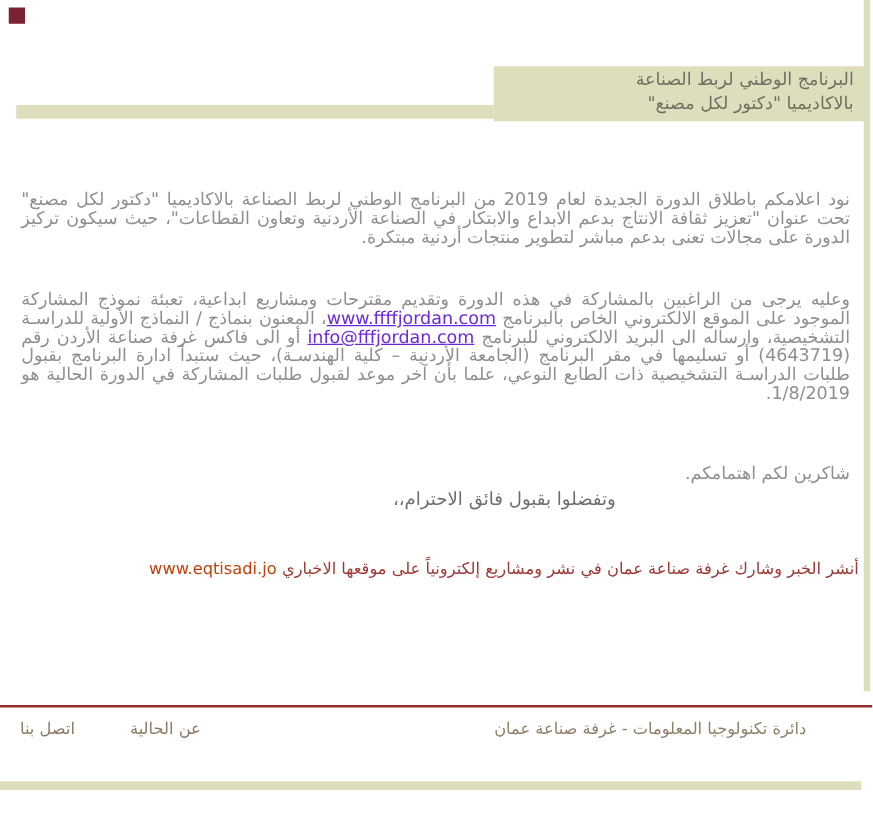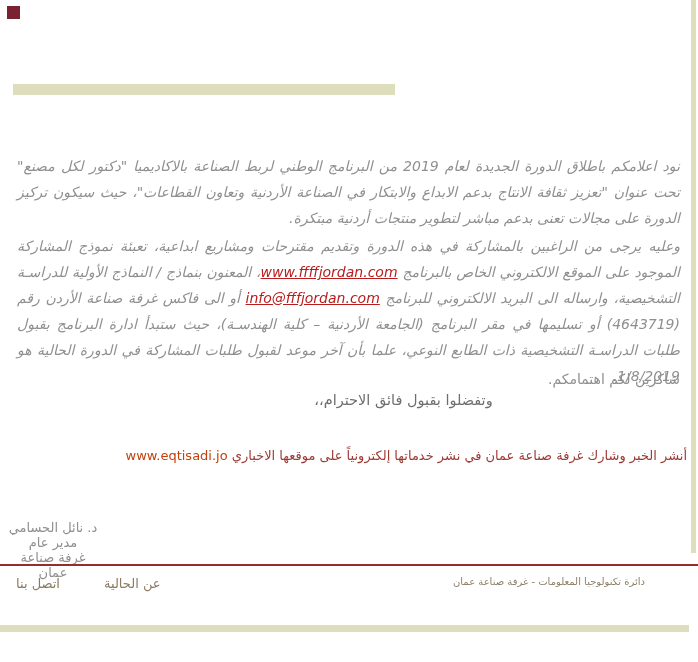--- a/index.html
+++ b/index.html
@@ -10,68 +10,67 @@
   .red-square{position:absolute;left:7px;top:6px;width:13px;height:13px;background:#7a2231;}
   .vbar{position:absolute;left:691px;top:0;width:5px;height:553px;background:#dfdebc;}
   .hbar{position:absolute;left:13px;top:84px;width:382px;height:11px;background:#dfdebc;}
   .header-box{
     position:absolute;left:395px;top:53px;width:288px;height:42px;background:#dfdebc;
     padding:2px 10px 0 0;text-align:right;color:#6f6f63;font-size:14px;line-height:19px;
   }
   .greeting{position:absolute;left:17px;top:111px;width:663px;text-align:right;
     color:#8f8f8f;font-size:14px;line-height:18px;}
   .para{position:absolute;left:17px;width:663px;margin:0;text-align:justify;
-    color:#8f8f8f;font-size:14px;line-height:26px;font-style:italic;}
+    color:#8f8f8f;font-size:14px;line-height:15px;}
   .p1{top:153px;}
   .p2{top:233px;}
-  .glink{color:#b91c1c;text-decoration:underline;cursor:pointer;}
+  .glink{color:#6d28d9;text-decoration:underline;cursor:pointer;}
   .thanks{position:absolute;left:17px;top:359px;width:663px;text-align:right;
     color:#8f8f8f;font-size:14px;margin-top:12px;}
   .closing{position:absolute;left:17px;top:392px;width:663px;padding-left:110px;box-sizing:border-box;
     text-align:center;color:#6e6e6e;font-size:14.5px;font-weight:normal;}
   .share{position:absolute;right:11px;top:448px;left:80px;text-align:right;
     color:#9d3934;font-size:13px;}
   .share-url{color:#c2410c;text-decoration:none;cursor:pointer;}
   .signature{position:absolute;left:8px;top:520px;width:90px;text-align:center;
     color:#8f8f8f;font-size:13px;line-height:15px;}
   .divider{position:absolute;left:0;top:564px;width:698px;height:2px;background:#972c2c;}
   .flink{position:absolute;top:576px;color:#8c7a62;font-size:13px;text-decoration:none;cursor:pointer;}
   .contact{left:16px;}
   .about{left:104px;}
-  .dept{position:absolute;top:576px;right:53px;color:#8f8068;font-size:10px;text-align:right;}
+  .dept{position:absolute;top:576px;right:53px;color:#8f8068;font-size:13px;text-align:right;}
   .bottom-strip{position:absolute;left:0;top:625px;width:689px;height:7px;background:#dfdebc;}
 </style>
 </head>
 <body>
 
 <div class="page">
 
   <div class="red-square"></div>
   <div class="vbar"></div>
   <div class="hbar"></div>
 
+  <div class="header-box" dir="rtl">
+    <div>البرنامج الوطني لربط الصناعة</div>
+    <div>بالاكاديميا "دكتور لكل مصنع"</div>
+  </div>
 
   <div class="greeting" dir="rtl">
   </div>
 
   <p class="para p1" dir="rtl">نود اعلامكم باطلاق الدورة الجديدة  لعام 2019 من البرنامج الوطني لربط الصناعة بالاكاديميا "دكتور لكل مصنع" تحت عنوان "تعزيز ثقافة الانتاج بدعم الابداع والابتكار في الصناعة الأردنية وتعاون القطاعات"، حيث سيكون تركيز الدورة على مجالات تعنى بدعم مباشر لتطوير منتجات أردنية مبتكرة.</p>
 
   <p class="para p2" dir="rtl"><span>وعليه يرجى من الراغبين بالمشاركة في هذه الدورة وتقديم مقترحات ومشاريع ابداعية، تعبئة نموذج المشاركة الموجود على الموقع الالكتروني الخاص بالبرنامج </span><a class="glink">www.ffffjordan.com</a><span>، المعنون بنماذج / النماذج الأولية للدراسـة التشخيصية، وارساله الى البريد الالكتروني للبرنامج </span><a class="glink">info@fffjordan.com</a><span> أو الى فاكس غرفة صناعة الأردن رقم (4643719) أو تسليمها في مقر البرنامج (الجامعة الأردنية – كلية الهندسـة)، حيث ستبدأ ادارة البرنامج بقبول طلبات الدراسـة التشخيصية ذات الطابع النوعي، علما بأن آخر موعد لقبول طلبات المشاركة في الدورة الحالية هو 1/8/2019.</span></p>
 
   <div class="thanks" dir="rtl">شاكرين لكم اهتمامكم.</div>
 
   <div class="closing" dir="rtl">وتفضلوا بقبول فائق الاحترام،،</div>
 
-  <div class="share" dir="rtl"><span>أنشر الخبر وشارك غرفة صناعة عمان في نشر خدماتها إلكترونياً على موقعها الاخباري </span><a class="share-url">www.eqtisadi.jo</a></div>
+  <div class="share" dir="rtl"><span>أنشر الخبر وشارك غرفة صناعة عمان في نشر ومشاريع إلكترونياً على موقعها الاخباري </span><a class="share-url">www.eqtisadi.jo</a></div>
 
-  <div class="signature" dir="rtl">
-    <div>د. نائل الحسامي</div>
-    <div>مدير عام</div>
-    <div>غرفة صناعة عمان</div>
-  </div>
 
   <div class="divider"></div>
 
   <a class="flink contact" dir="rtl">اتصل بنا</a>
   <a class="flink about" dir="rtl">عن الحالية</a>
   <div class="dept" dir="rtl">دائرة تكنولوجيا المعلومات - غرفة صناعة عمان</div>
 
   <div class="bottom-strip"></div>
 
 </div>

